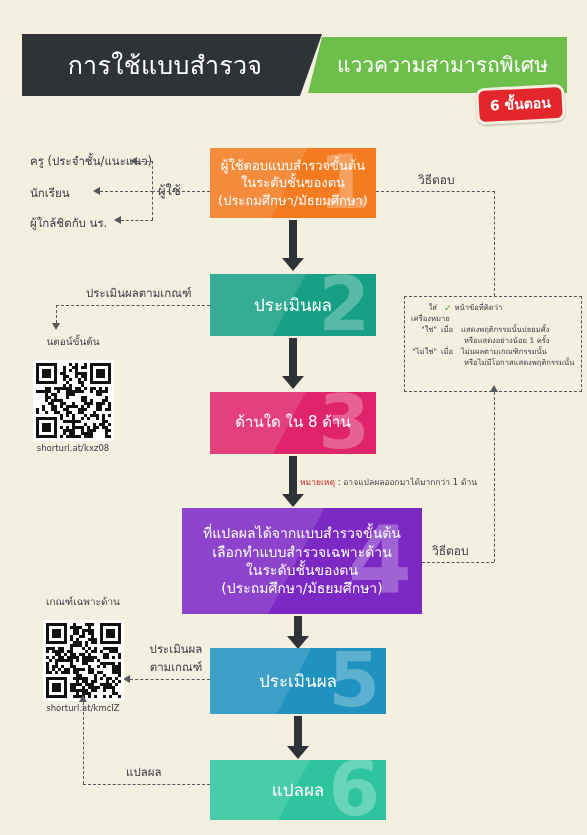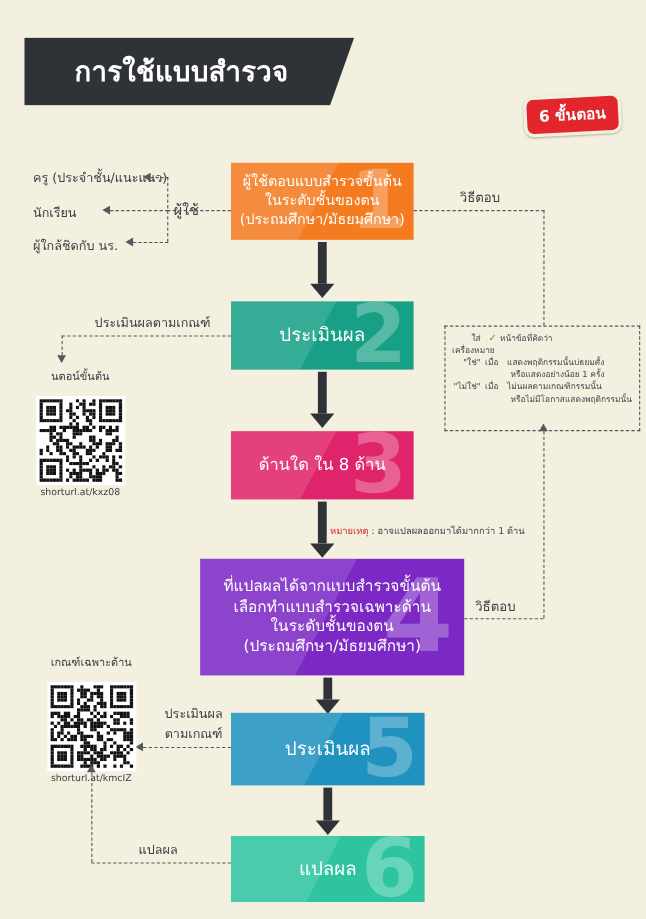--- a/index.html
+++ b/index.html
@@ -14,21 +14,21 @@
 
   
   .header-wrap { position: absolute; left: 22px; top: 34px; width: 545px; height: 62px; }
   .header-dark {
     position: absolute; left: 0; top: 0; width: 300px; height: 62px;
     background: #2f3237;
     clip-path: polygon(0 0, 300px 0, 278px 62px, 0 62px);
     display: flex; align-items: center; justify-content: center;
   }
   .header-dark span {
-    color: #ffffff; font-size: 25px; font-weight: bold; letter-spacing: .3px;
+    color: #ffffff; font-size: 25px; font-weight: normal; letter-spacing: .3px;
     padding-right: 14px; line-height: 1;
   }
   .header-green {
     position: absolute; left: 286px; top: 3px; width: 259px; height: 56px;
     background: #6ebe4b;
     clip-path: polygon(14px 0, 259px 0, 259px 56px, 0 56px);
     display: flex; align-items: center; justify-content: center;
   }
   .header-green span {
     color: #ffffff; font-size: 21px; line-height: 1; padding-left: 10px;
@@ -138,20 +138,23 @@
 </style>
 </head>
 <body>
 
 <div class="canvas">
 
   <div class="header-wrap">
     <div class="header-dark">
       <span>การใช้แบบสำรวจ</span>
     </div>
+    <div class="header-green">
+      <span>แววความสามารถพิเศษ</span>
+    </div>
   </div>
   <div class="badge">6 ขั้นตอน</div>
 
   <div class="lbl" style="left:30px; top:152px;">ครู (ประจำชั้น/แนะแนว)</div>
   <div class="lbl" style="left:30px; top:184px;">นักเรียน</div>
   <div class="lbl" style="left:30px; top:214px;">ผู้ใกล้ชิดกับ นร.</div>
   <div class="lbl" style="left:158px; top:180px; font-size:13px;">ผู้ใช้</div>
 
   <div class="dash-v" style="left:152px; top:161px; height:59px;"></div>
   <div class="dash-h" style="left:137px; top:161px; width:16px;"></div>

